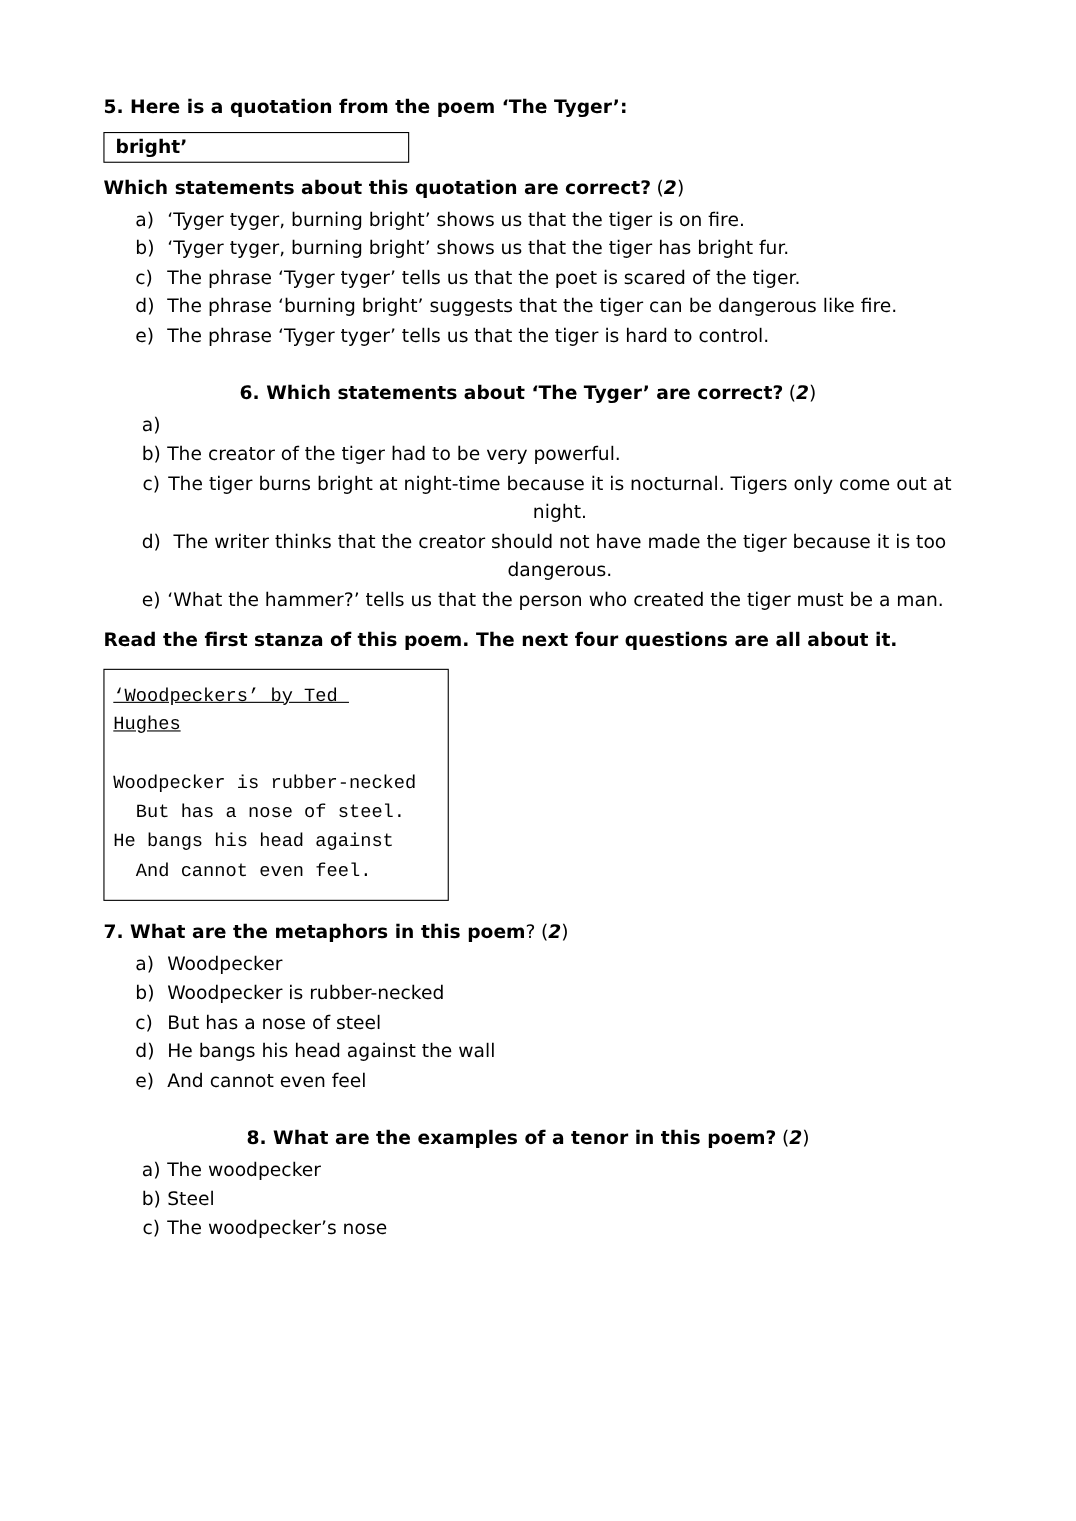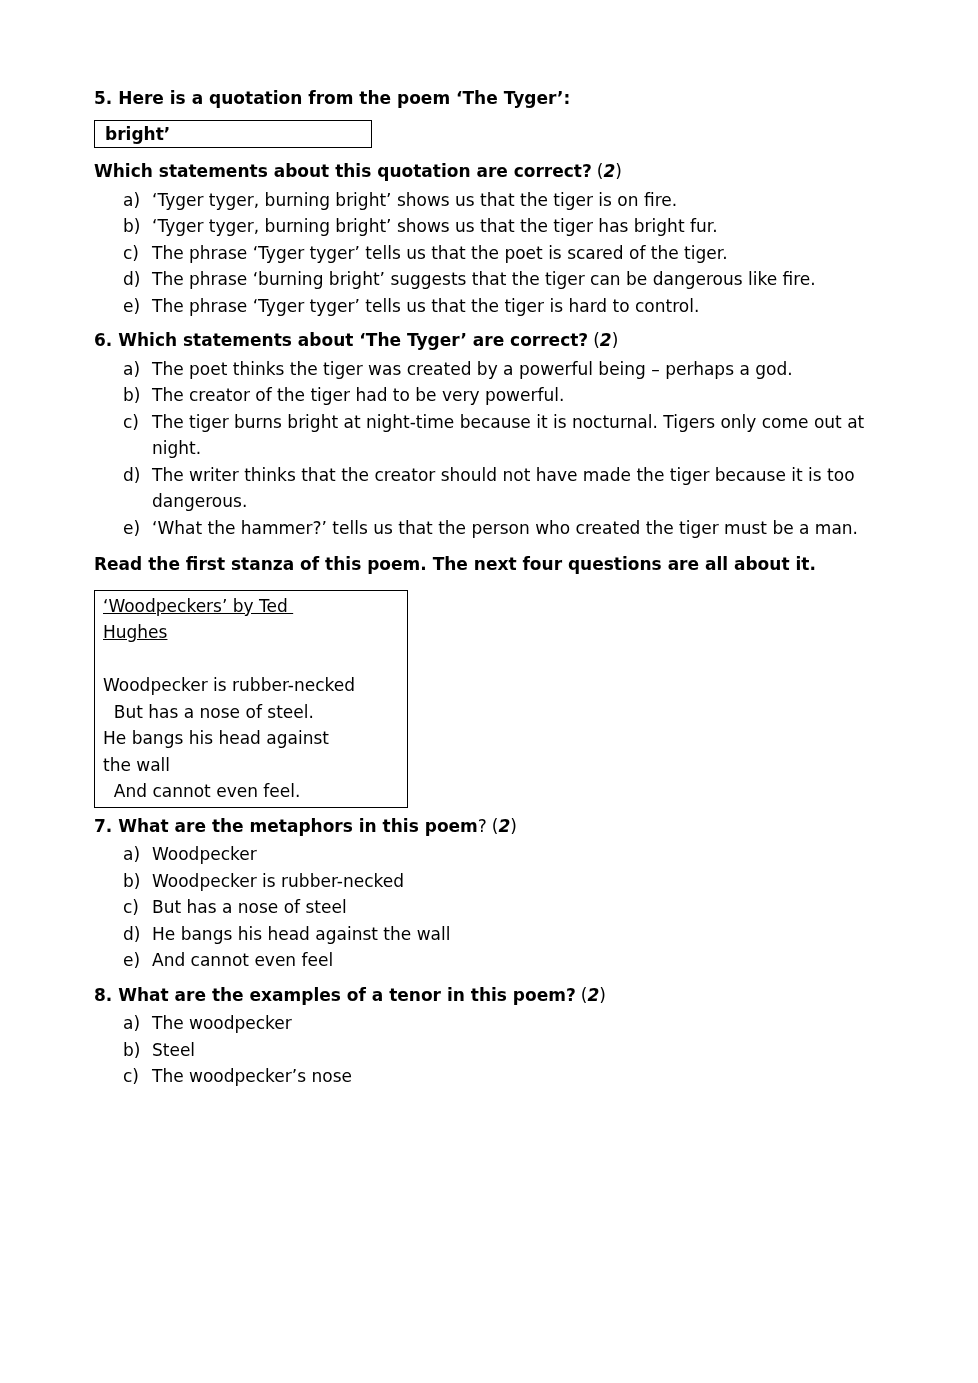--- a/index.html
+++ b/index.html
@@ -32,32 +32,33 @@
     width: 278px;
     border: 1px solid #000000;
     padding: 0 10px;
     margin: 8px 0 10px 0;
     font-weight: bold;
   }
   .options { margin-left: 29px; margin-top: 2px; }
   .option { display: flex; align-items: flex-start; }
   .opt-letter { width: 29px; flex: 0 0 29px; }
   .opt-text { max-width: 730px; }
-  .question { margin-top: 8px; }
+  .question { margin-top: 26px; text-align: center; }
   .instruction { margin-top: 10px; font-weight: bold; max-width: 760px; }
   .poem-box {
     box-sizing: border-box;
     width: 314px;
     border: 1px solid #000000;
-    padding: 2px 8px;
+    padding: 12px 8px;
     margin-top: 12px;
+    font-family: Liberation Mono, monospace;
   }
   .poem-line { white-space: pre; min-height: 26.5px; }
   .poem-title { text-decoration: underline; white-space: pre; }
-  .after-box { margin-top: 5px; }
+  .after-box { margin-top: 16px; }
 </style>
 </head>
 <body>
 
 <div class="page">
 
   <section>
     <div class="qheading">
       <span>5. Here is a quotation from the poem ‘The Tyger’:</span>
     </div>
@@ -95,21 +96,20 @@
   </section>
 
   <section class="question">
     <div class="qheading">
       <span>6. Which statements about ‘The Tyger’ are correct?</span><span class="marks"><span class="paren">(</span><span class="mk">2</span><span class="paren">)</span></span>
     </div>
 
     <div class="options">
       <div class="option">
         <span class="opt-letter">a)</span>
-        <span class="opt-text">The poet thinks the tiger was created by a powerful being – perhaps a god.</span>
       </div>
       <div class="option">
         <span class="opt-letter">b)</span>
         <span class="opt-text">The creator of the tiger had to be very powerful.</span>
       </div>
       <div class="option">
         <span class="opt-letter">c)</span>
         <span class="opt-text">The tiger burns bright at night-time because it is nocturnal. Tigers only come out at night.</span>
       </div>
       <div class="option">
@@ -125,21 +125,20 @@
 
   <div class="instruction">Read the first stanza of this poem. The next four questions are all about it.</div>
 
   <div class="poem-box">
     <div class="poem-line poem-title">‘Woodpeckers’ by Ted </div>
     <div class="poem-line poem-title">Hughes</div>
     <div class="poem-line"></div>
     <div class="poem-line">Woodpecker is rubber-necked</div>
     <div class="poem-line">  But has a nose of steel.</div>
     <div class="poem-line">He bangs his head against</div>
-    <div class="poem-line">the wall</div>
     <div class="poem-line">  And cannot even feel.</div>
   </div>
 
   <section class="after-box">
     <div class="qheading">
       <span>7. What are the metaphors in this poem</span><span class="suffix">?</span><span class="marks"><span class="paren">(</span><span class="mk">2</span><span class="paren">)</span></span>
     </div>
 
     <div class="options">
       <div class="option">

